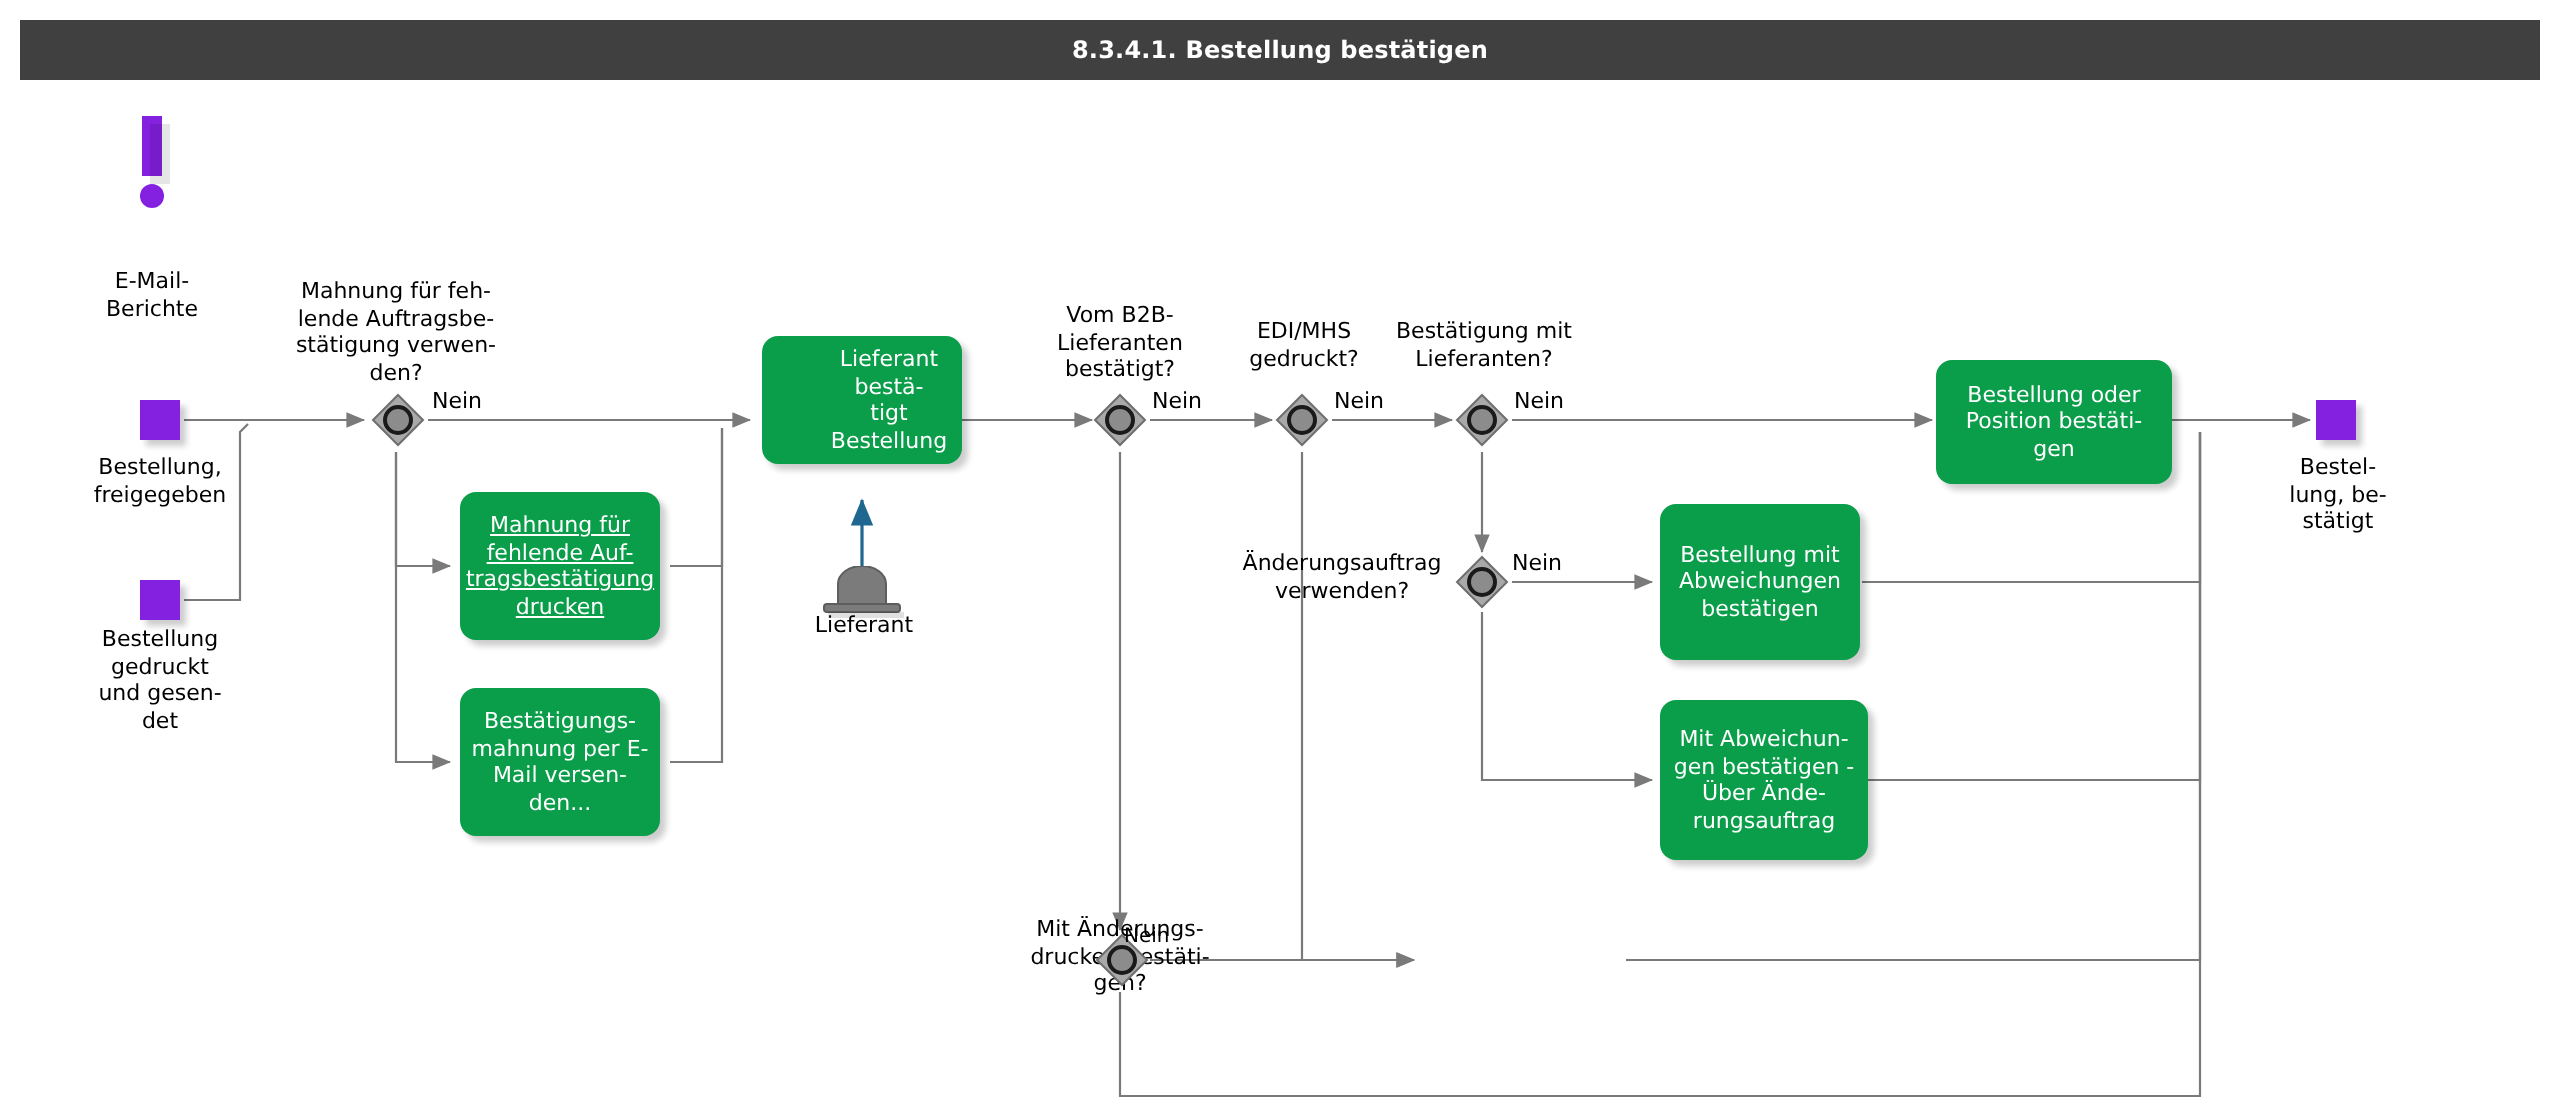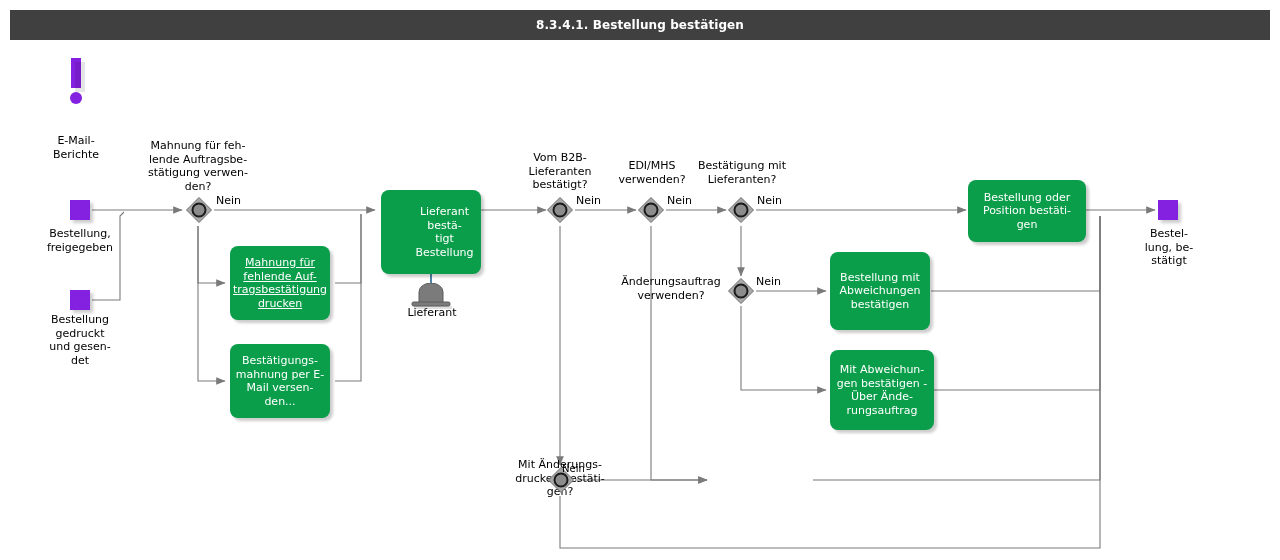--- a/index.html
+++ b/index.html
@@ -176,21 +176,21 @@
   <div class="node task" style="left:230px;top:246px;width:100px;height:74px;text-decoration:underline;">Mahnung für
 fehlende   Auf-
 tragsbestätigung
 drucken</div>
 
   <div class="node task" style="left:230px;top:344px;width:100px;height:74px;">Bestätigungs-
 mahnung  per E-
 Mail   versen-
 den...</div>
 
-  <div class="node task" style="left:381px;top:190px;width:100px;height:84px;padding-left:31px;">Lieferant bestä-
+  <div class="node task" style="left:381px;top:168px;width:100px;height:64px;padding-left:31px;">Lieferant bestä-
 tigt Bestellung</div>
 
   <div class="role-icon" style="left:410px;top:283px;">
     <svg width="42" height="26" viewBox="0 0 42 26">
       <path d="M9,20 L9,9 a12,9 0 0 1 24,0 L33,20 z" fill="#7b7b7b" stroke="#5d5d5d" stroke-width="1"></path>
       <rect x="2" y="19" width="38" height="4" rx="1.5" fill="#7b7b7b" stroke="#5d5d5d" stroke-width="1"></rect>
       <rect x="4" y="23" width="38" height="3" fill="#000" opacity="0.12"></rect>
     </svg>
   </div>
   <div class="caption" style="left:382px;top:306px;width:100px;">Lieferant</div>
@@ -200,21 +200,21 @@
 bestätigt?</div>
   <div class="gw" style="left:545px;top:195px;">
     <svg width="30" height="30" viewBox="0 0 30 30">
       <polygon points="15,2.5 27.5,15 15,27.5 2.5,15" fill="#a9a9a9" stroke="#6e6e6e" stroke-width="1"></polygon>
       <circle cx="15" cy="15" r="6.5" fill="#8c8c8c" stroke="#1a1a1a" stroke-width="2"></circle>
     </svg>
   </div>
   <div class="edge-label" style="left:576px;top:194px;">Nein</div>
 
   <div class="q-label" style="left:608px;top:159px;width:88px;">EDI/MHS
-verwenden?</div>
+gedruckt?</div>
   <div class="gw" style="left:636px;top:195px;">
     <svg width="30" height="30" viewBox="0 0 30 30">
       <polygon points="15,2.5 27.5,15 15,27.5 2.5,15" fill="#a9a9a9" stroke="#6e6e6e" stroke-width="1"></polygon>
       <circle cx="15" cy="15" r="6.5" fill="#8c8c8c" stroke="#1a1a1a" stroke-width="2"></circle>
     </svg>
   </div>
   <div class="edge-label" style="left:667px;top:194px;">Nein</div>
 
   <div class="q-label" style="left:684px;top:159px;width:116px;">Bestätigung mit
 Lieferanten?</div>

